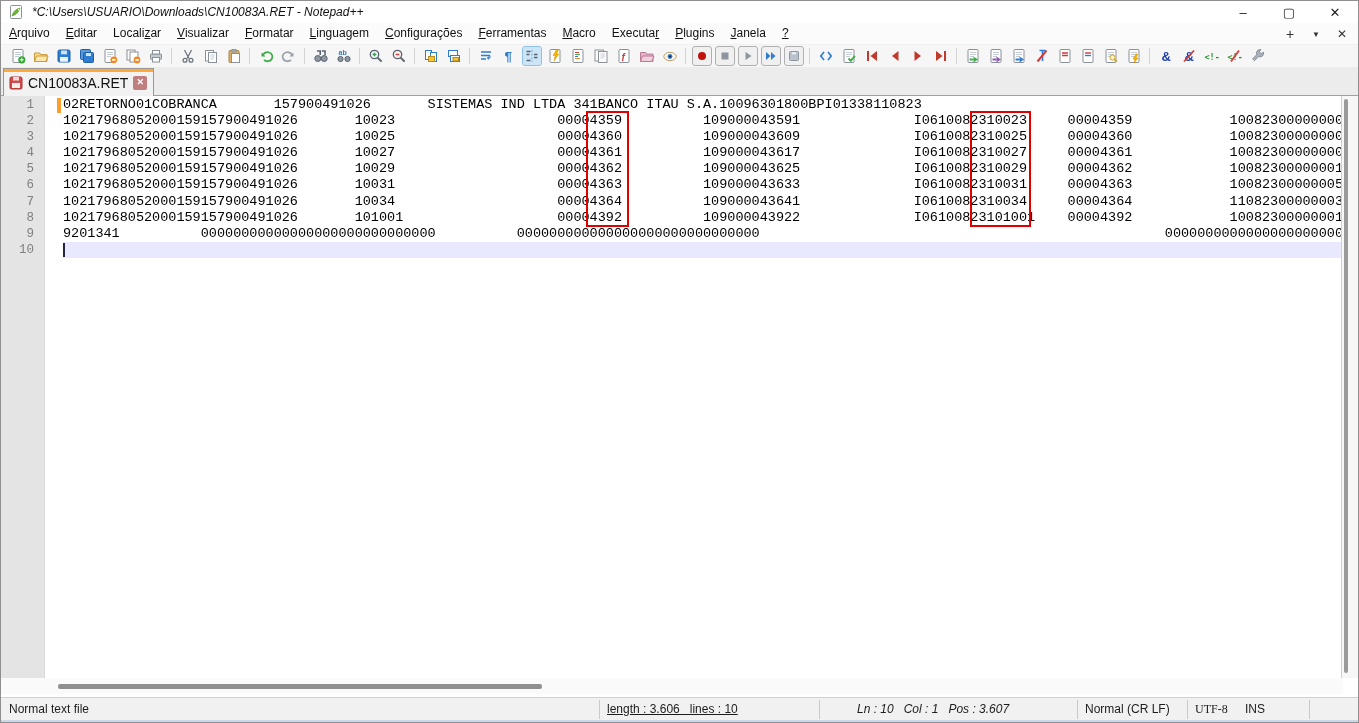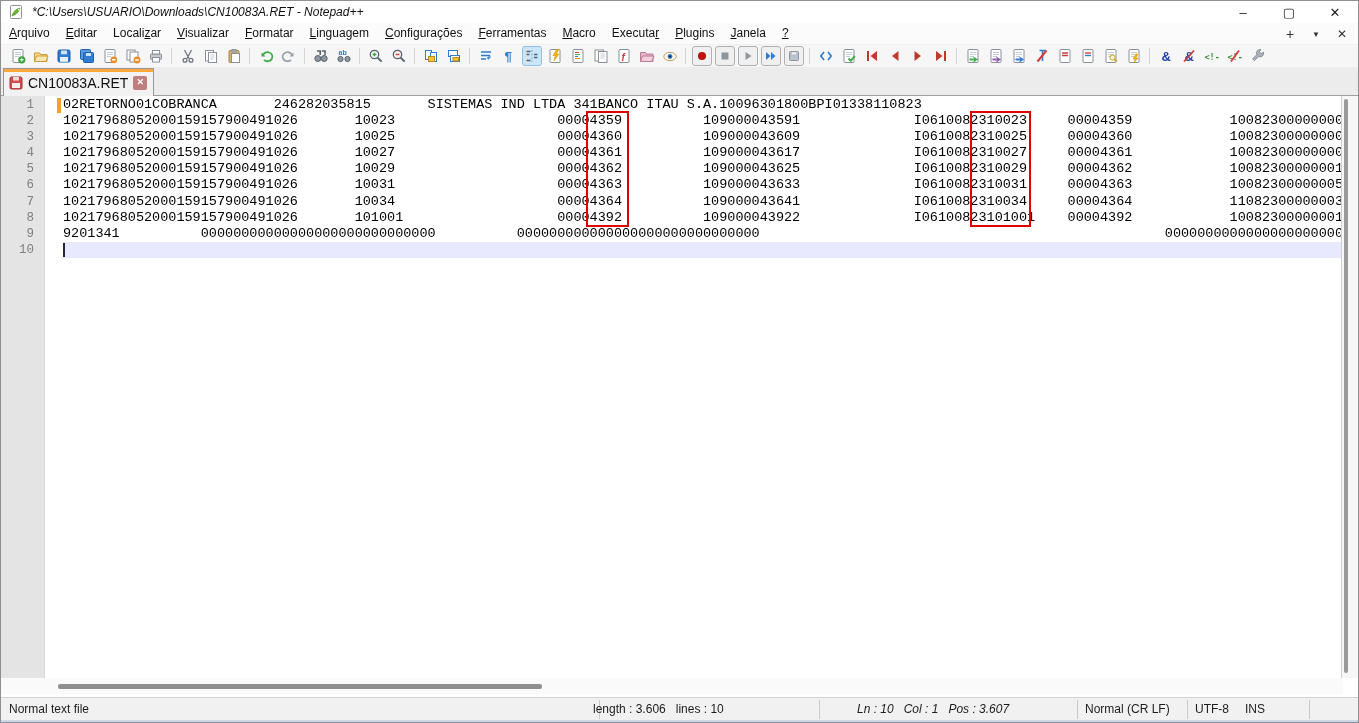--- a/index.html
+++ b/index.html
@@ -470,21 +470,21 @@
         <div>4</div>
         <div>5</div>
         <div>6</div>
         <div>7</div>
         <div>8</div>
         <div>9</div>
         <div>10</div>
       </div>
     <div class="modmarker"></div>
     <div class="code" id="code">
-        <div class="codeline">02RETORNO01COBRANCA       246282035815       SISTEMAS IND LTDA 341BANCO ITAU S.A.10096301800BPI01338110823</div>
+        <div class="codeline">02RETORNO01COBRANCA       157900491026       SISTEMAS IND LTDA 341BANCO ITAU S.A.10096301800BPI01338110823</div>
         <div class="codeline">10217968052000159157900491026       10023                    00004359          109000043591              I0610082310023     00004359            100823000000000</div>
         <div class="codeline">10217968052000159157900491026       10025                    00004360          109000043609              I0610082310025     00004360            100823000000000</div>
         <div class="codeline">10217968052000159157900491026       10027                    00004361          109000043617              I0610082310027     00004361            100823000000000</div>
         <div class="codeline">10217968052000159157900491026       10029                    00004362          109000043625              I0610082310029     00004362            100823000000010</div>
         <div class="codeline">10217968052000159157900491026       10031                    00004363          109000043633              I0610082310031     00004363            100823000000050</div>
         <div class="codeline">10217968052000159157900491026       10034                    00004364          109000043641              I0610082310034     00004364            110823000000030</div>
         <div class="codeline">10217968052000159157900491026       101001                   00004392          109000043922              I06100823101001    00004392            100823000000010</div>
         <div class="codeline">9201341          00000000000000000000000000000          000000000000000000000000000000                                                  000000000000000000000000000000</div>
         <div class="codeline"></div>
       </div>
@@ -498,24 +498,24 @@
   <div class="vscroll">
     <div class="vthumb"></div>
   </div>
   <div class="hscroll">
     <div class="hthumb"></div>
   </div>
 
   <div class="statusbar">
     <span class="stcell" style="left:8px;">Normal text file</span>
     <span class="stsep" style="left:598px;"></span>
-    <span class="stcell" style="left:592px;">length : 3.606   lines : 10</span>
+    <span class="stcell" style="left:606px;text-decoration:underline;">length : 3.606   lines : 10</span>
     <span class="stsep" style="left:818px;"></span>
     <span class="stcell" style="left:856px;font-style:italic;">Ln : 10   Col : 1   Pos : 3.607</span>
     <span class="stsep" style="left:1076px;"></span>
     <span class="stcell" style="left:1084px;">Normal (CR LF)</span>
     <span class="stsep" style="left:1186px;"></span>
-    <span class="stcell" style="left:1194px;">UTF-8</span>
+    <span class="stcell" style="left:1194px;font-family:Liberation Serif, serif;">UTF-8</span>
     <span class="stsep" style="left:1308px;"></span>
     <span class="stcell" style="left:1244px;">INS</span>
   </div>
   <div class="bottomstrip"></div>
 </div>
 
 </body></html>

